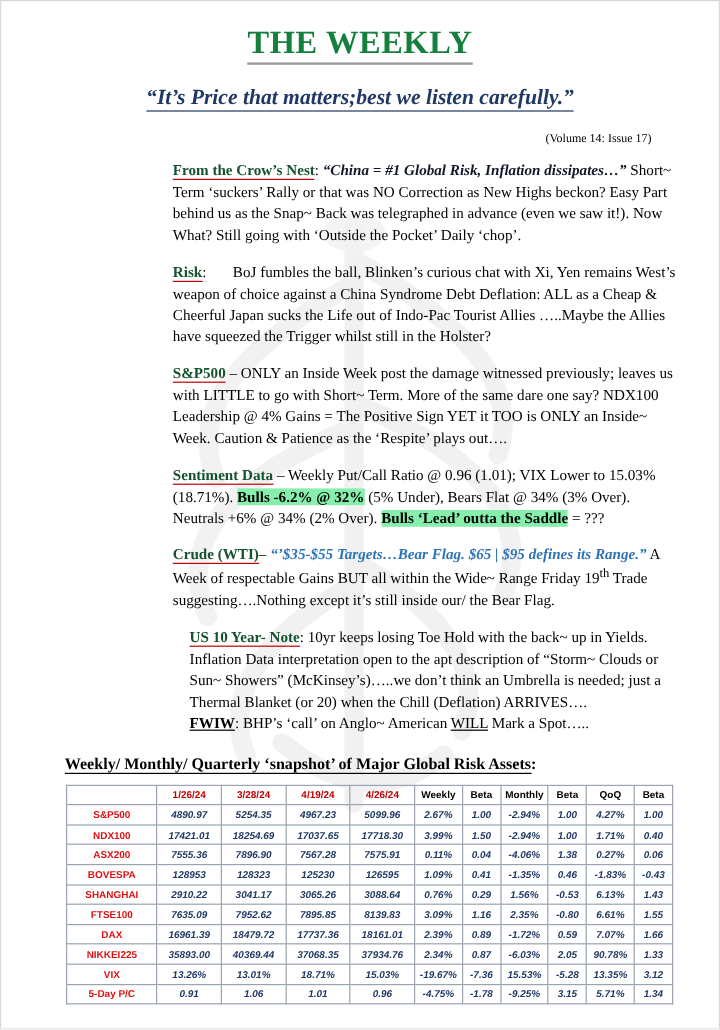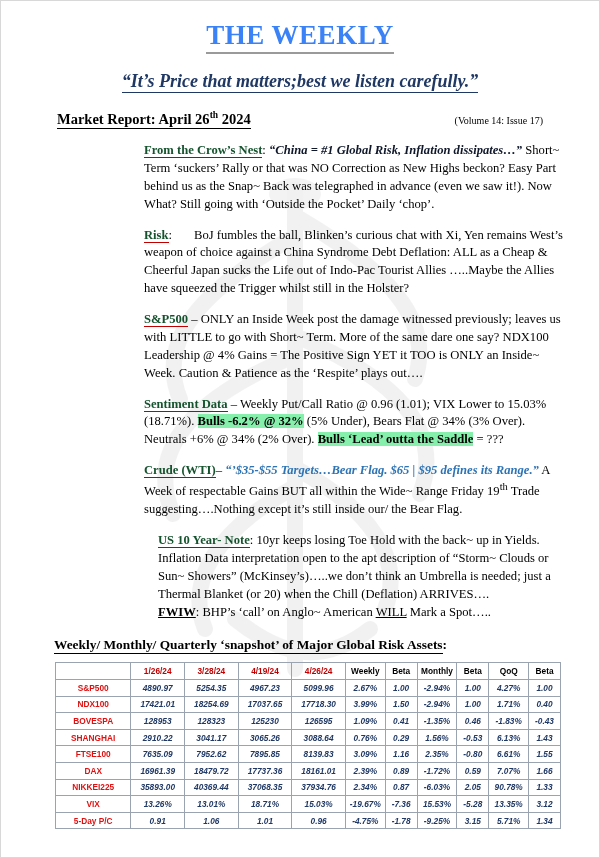--- a/index.html
+++ b/index.html
@@ -38,21 +38,21 @@
 
   
   .masthead {
     text-align: center;
   }
   .title {
     font-family: "Liberation Serif", serif;
     font-weight: bold;
     font-size: 27px;
     letter-spacing: 0.5px;
-    color: #3b82f6;
+    color: #15803d;
     display: inline-block;
     padding-bottom: 1px;
     border-bottom: 2.5px solid #9a9a9a;
     line-height: 1.1;
   }
   .subtitle-wrap {
     text-align: center;
     margin-top: 17px;
   }
   .subtitle {
@@ -227,21 +227,20 @@
   <div id="content">
 
     <div class="masthead">
       <div class="title">THE WEEKLY</div>
     </div>
     <div class="subtitle-wrap">
       <div class="subtitle">“It’s Price that matters;best we listen carefully.”</div>
     </div>
 
     <div class="report-line">
-      <div class="report-title"><span>Market Report: April 26</span><sup>th</sup><span> 2024</span></div>
       <div class="volume">(Volume 14: Issue 17)</div>
     </div>
 
     <div class="section">
       <p class="hang"><span class="lbl">From the Crow’s Nest</span><span>:</span> <span class="qt">“China = #1 Global Risk, Inflation dissipates…”</span><span> Short~ Term ‘suckers’ Rally or that was NO Correction as New Highs beckon? Easy Part behind us as the Snap~ Back was telegraphed in advance (even we saw it!). Now What? Still going with ‘Outside the Pocket’ Daily ‘chop’.</span></p>
     </div>
 
     <div class="section">
       <p class="hang"><span class="lbl">Risk</span><span>:</span>&nbsp;&nbsp;&nbsp;&nbsp;&nbsp;&nbsp;&nbsp;<span>BoJ fumbles the ball, Blinken’s curious chat with Xi, Yen remains West’s weapon of choice against a China Syndrome Debt Deflation: ALL as a Cheap &amp; Cheerful Japan sucks the Life out of Indo-Pac Tourist Allies …..Maybe the Allies have squeezed the Trigger whilst still in the Holster?</span></p>
     </div>
@@ -316,20 +315,33 @@
               <td class="val">17037.65</td>
               <td class="val">17718.30</td>
               <td class="val">3.99%</td>
               <td class="val">1.50</td>
               <td class="val">-2.94%</td>
               <td class="val">1.00</td>
               <td class="val">1.71%</td>
               <td class="val">0.40</td>
             </tr>
             <tr>
+              <td class="rowlabel">ASX200</td>
+              <td class="val">7555.36</td>
+              <td class="val">7896.90</td>
+              <td class="val">7567.28</td>
+              <td class="val">7575.91</td>
+              <td class="val">0.11%</td>
+              <td class="val">0.04</td>
+              <td class="val">-4.06%</td>
+              <td class="val">1.38</td>
+              <td class="val">0.27%</td>
+              <td class="val">0.06</td>
+            </tr>
+            <tr>
               <td class="rowlabel">BOVESPA</td>
               <td class="val">128953</td>
               <td class="val">128323</td>
               <td class="val">125230</td>
               <td class="val">126595</td>
               <td class="val">1.09%</td>
               <td class="val">0.41</td>
               <td class="val">-1.35%</td>
               <td class="val">0.46</td>
               <td class="val">-1.83%</td>

